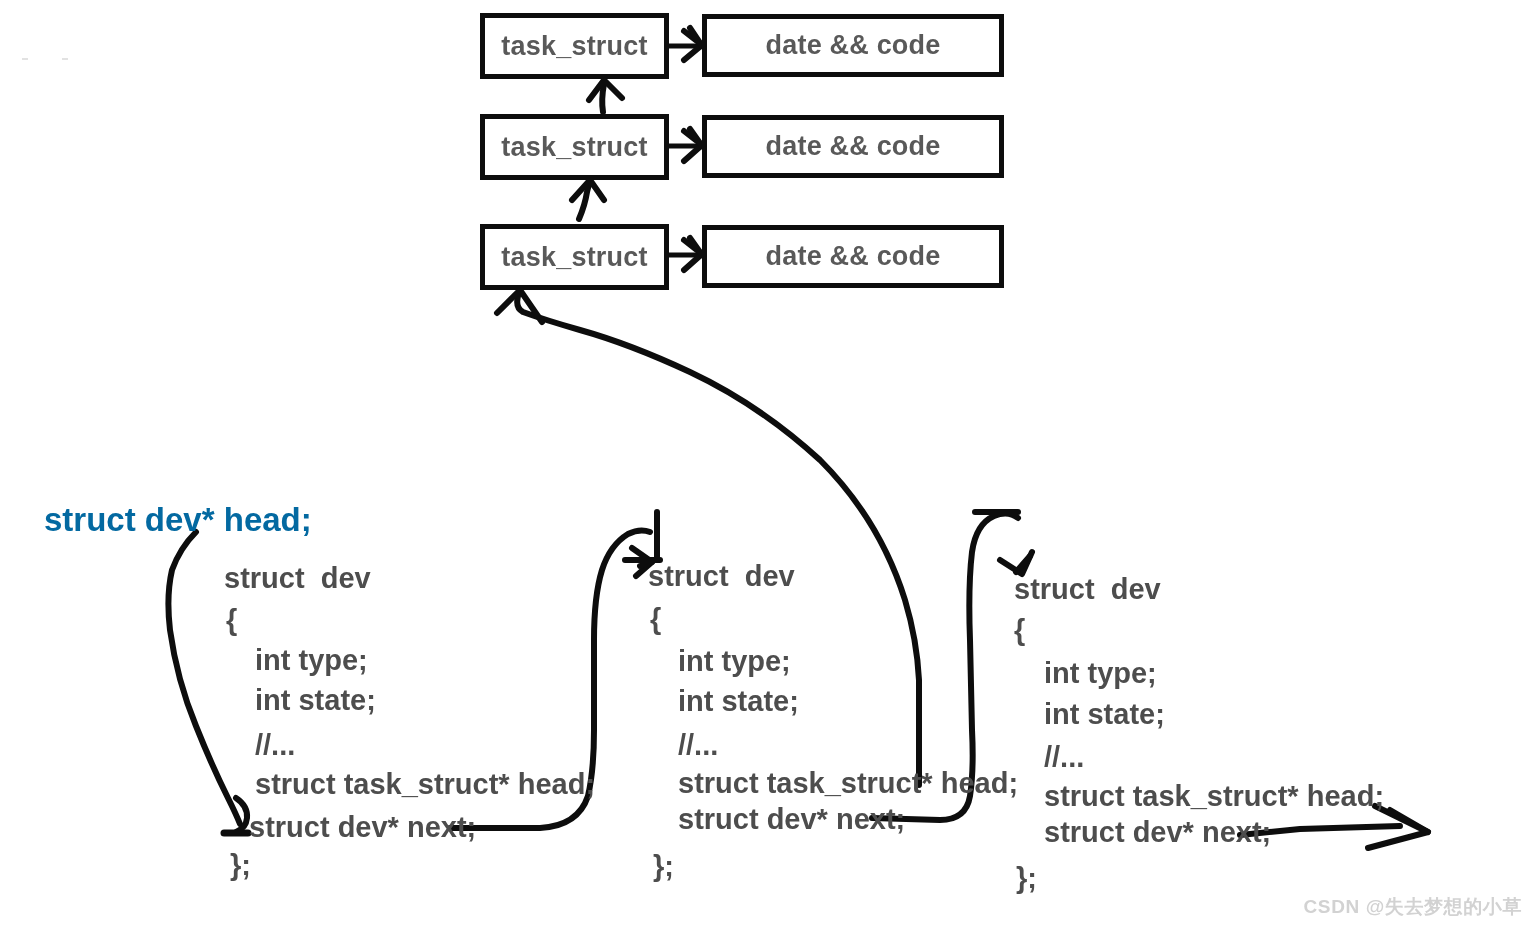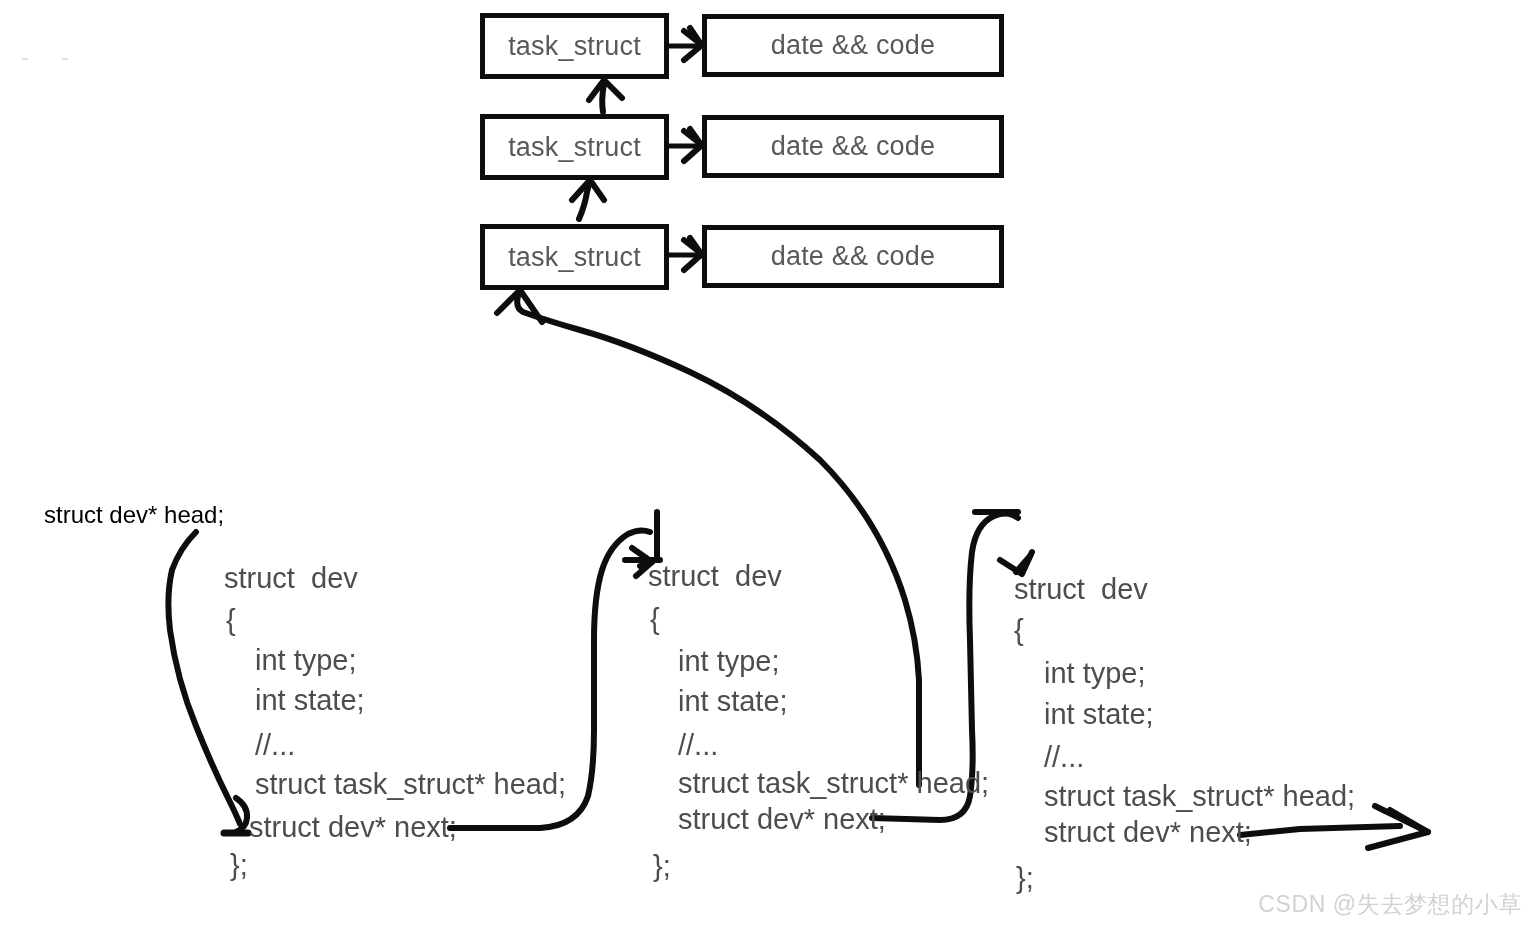--- a/index.html
+++ b/index.html
@@ -7,20 +7,21 @@
     padding: 0;
     background: #ffffff;
   }
   #canvas {
     position: relative;
     width: 1538px;
     height: 928px;
     background: #ffffff;
     overflow: hidden;
     font-family: "Liberation Sans", sans-serif;
+    font-weight: bold;
   }
   #ink {
     position: absolute;
     left: 0; top: 0;
     width: 1538px;
     height: 928px;
     pointer-events: none;
   }
   .box {
     position: absolute;
@@ -36,31 +37,31 @@
   }
   .code-line {
     position: absolute;
     color: #4d4d4d;
     font-size: 29px;
     white-space: pre;
     line-height: 1;
   }
   .headline {
     position: absolute;
-    color: #000000;
-    font-size: 24px;
+    color: #0369a1;
+    font-size: 33px;
     white-space: pre;
     line-height: 1;
   }
   .watermark {
     position: absolute;
     right: 16px;
     bottom: 8px;
     color: #d2d2d2;
-    font-size: 23px;
+    font-size: 19px;
     letter-spacing: .6px;
     white-space: pre;
   }
   .speck {
     position: absolute;
     width: 6px; height: 2px;
     background: #e2e2e2;
   }
 </style>
 </head>

